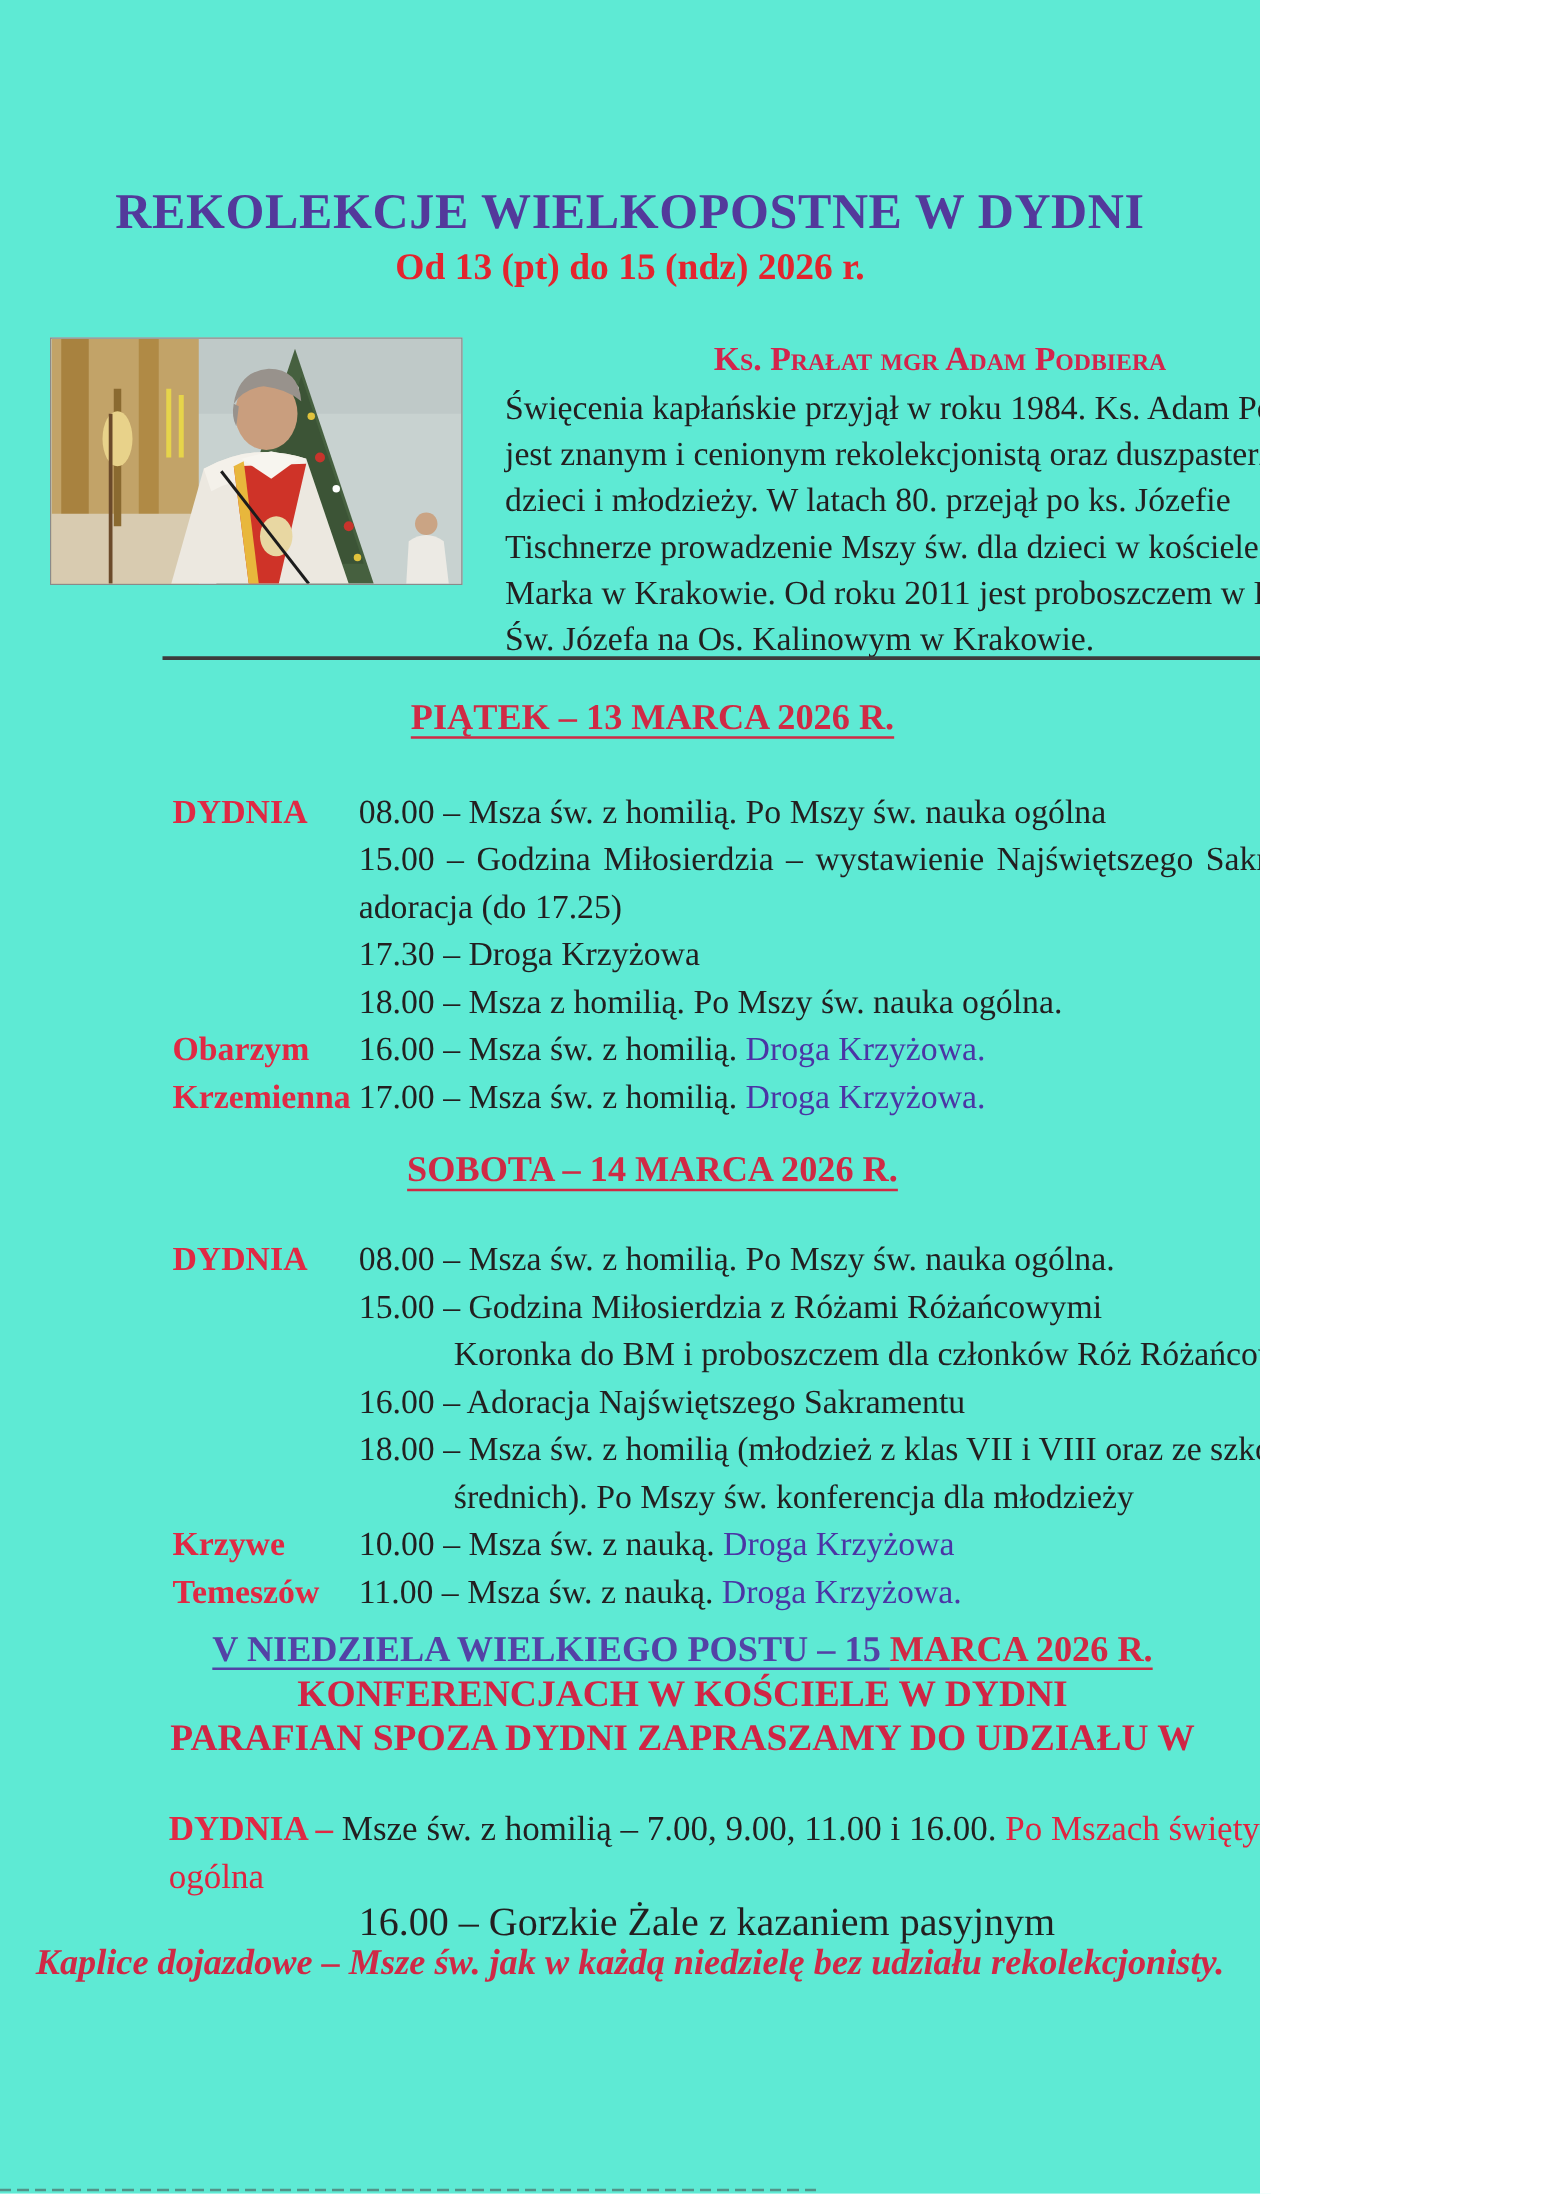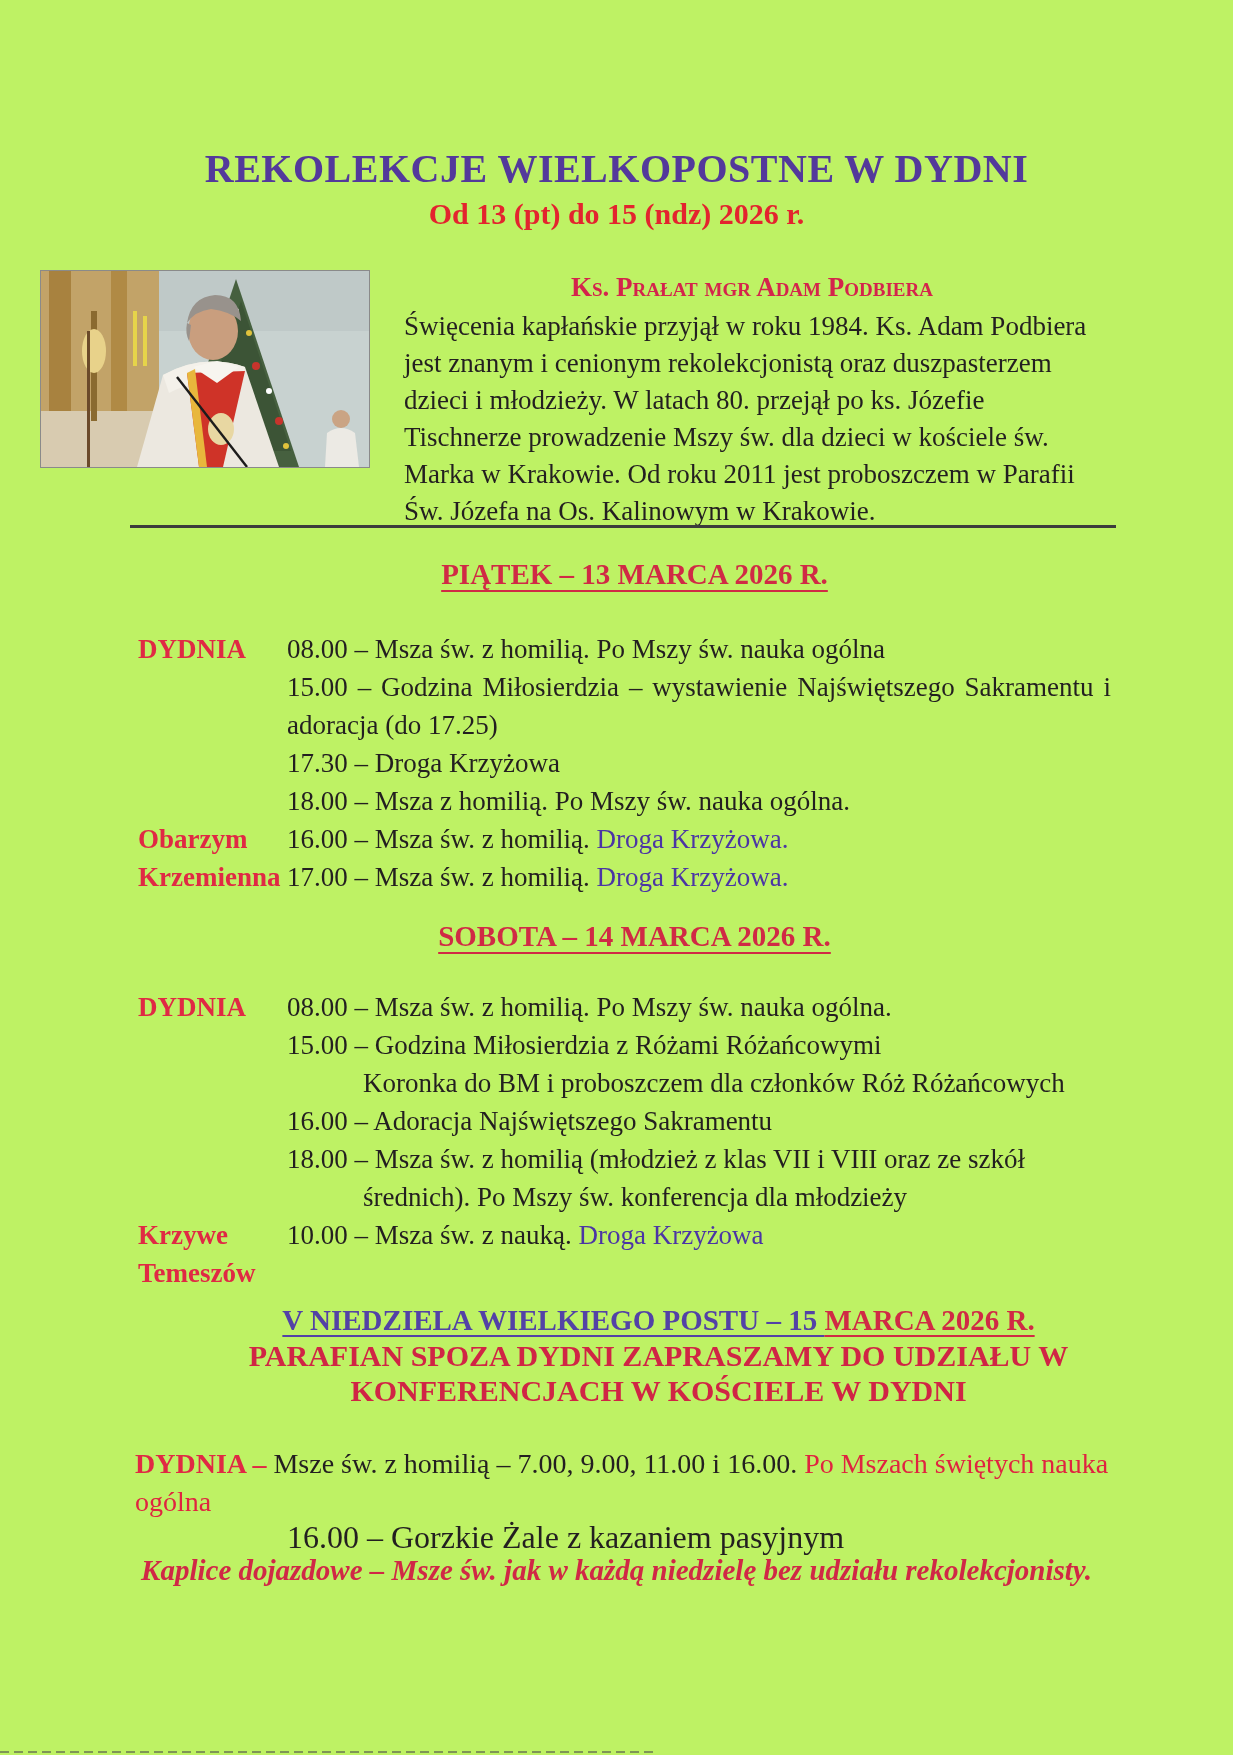--- a/index.html
+++ b/index.html
@@ -1,20 +1,20 @@
 <!DOCTYPE html>
 <html lang="pl"><head>
 <meta charset="utf-8">
 <style>
   html,body{margin:0;padding:0;background:#ffffff;}
   .page{
     position:relative;
-    width:1233px;
+    width:1008px;
     height:1755px;
-    background:#bef264;
+    background:#5eead4;
     font-family:"Liberation Serif","DejaVu Serif",serif;
     color:#231f20;
     overflow:hidden;
   }
   
   .header{position:absolute;top:146px;left:0;width:100%;text-align:center;}
   .title{
     font-size:40px;font-weight:bold;color:#53399b;
     letter-spacing:0.5px;line-height:46px;
   }
@@ -199,29 +199,30 @@
     <div class="row hang">
       <span class="loc"></span>
       <span class="txt"><span>18.00 – Msza św. z homilią (młodzież z klas VII i VIII oraz ze szkół średnich). Po Mszy św. konferencja dla młodzieży</span><span class="droga"></span></span>
     </div>
     <div class="row">
       <span class="loc">Krzywe</span>
       <span class="txt"><span>10.00 – Msza św. z nauką. </span><span class="droga">Droga Krzyżowa</span></span>
     </div>
     <div class="row">
       <span class="loc">Temeszów</span>
+      <span class="txt"><span>11.00 – Msza św. z nauką. </span><span class="droga">Droga Krzyżowa.</span></span>
     </div>
   </div>
 
   <div class="sunday-headings">
     <div class="sunday-line1">
       <span class="purple">V NIEDZIELA WIELKIEGO POSTU – 15 </span><span class="red">MARCA 2026 R.</span>
     </div>
+    <div class="invite">KONFERENCJACH W KOŚCIELE  W DYDNI</div>
     <div class="invite">PARAFIAN SPOZA DYDNI ZAPRASZAMY DO UDZIAŁU W</div>
-    <div class="invite">KONFERENCJACH W KOŚCIELE  W DYDNI</div>
   </div>
 
   <div class="sunday-para">
     <span class="dydnia">DYDNIA – </span><span>Msze św. z homilią – 7.00, 9.00, 11.00 i 16.00. </span><span class="red-note">Po Mszach świętych nauka ogólna</span>
   </div>
   <div class="gorzkie-line">16.00 – Gorzkie Żale z kazaniem pasyjnym</div>
   <div class="kaplice-line">Kaplice dojazdowe – Msze św. jak w każdą niedzielę bez udziału rekolekcjonisty.</div>
 
   <div class="scan-edge"></div>
 

